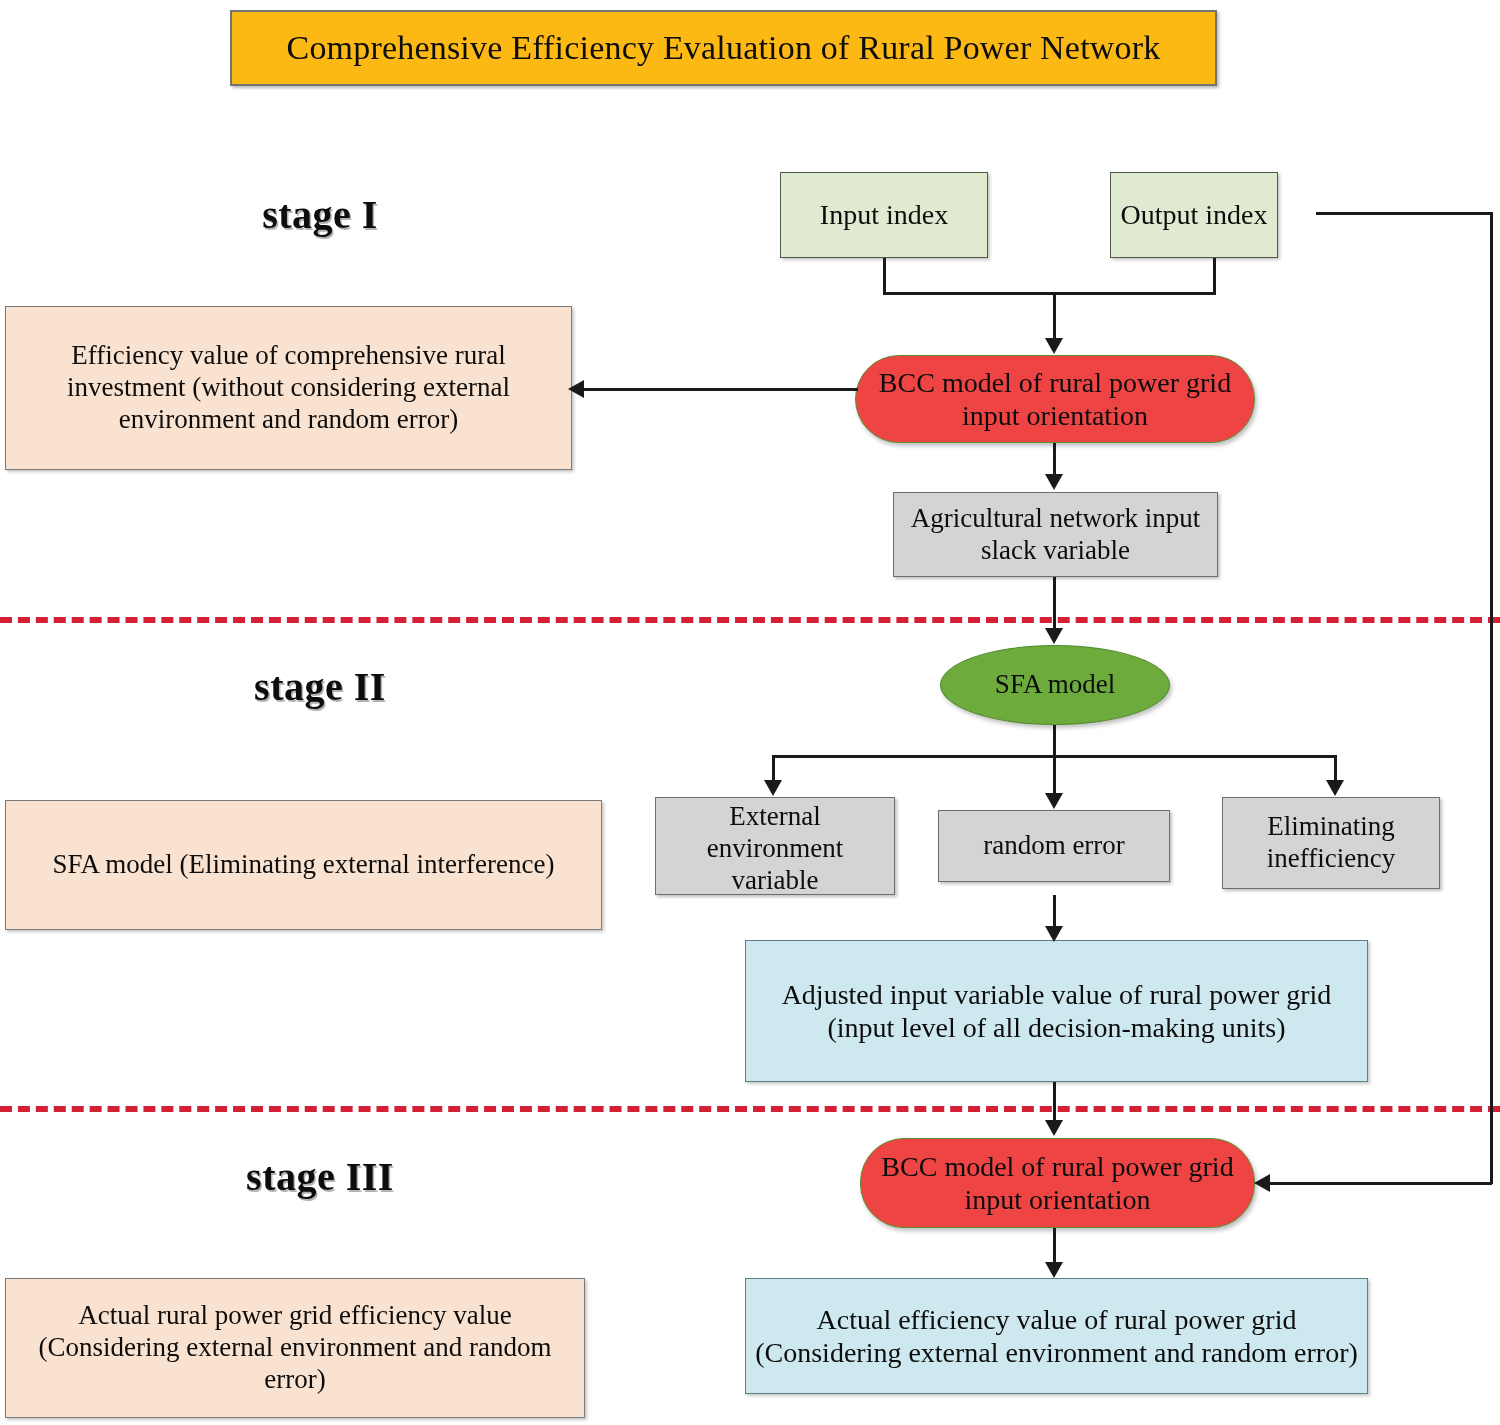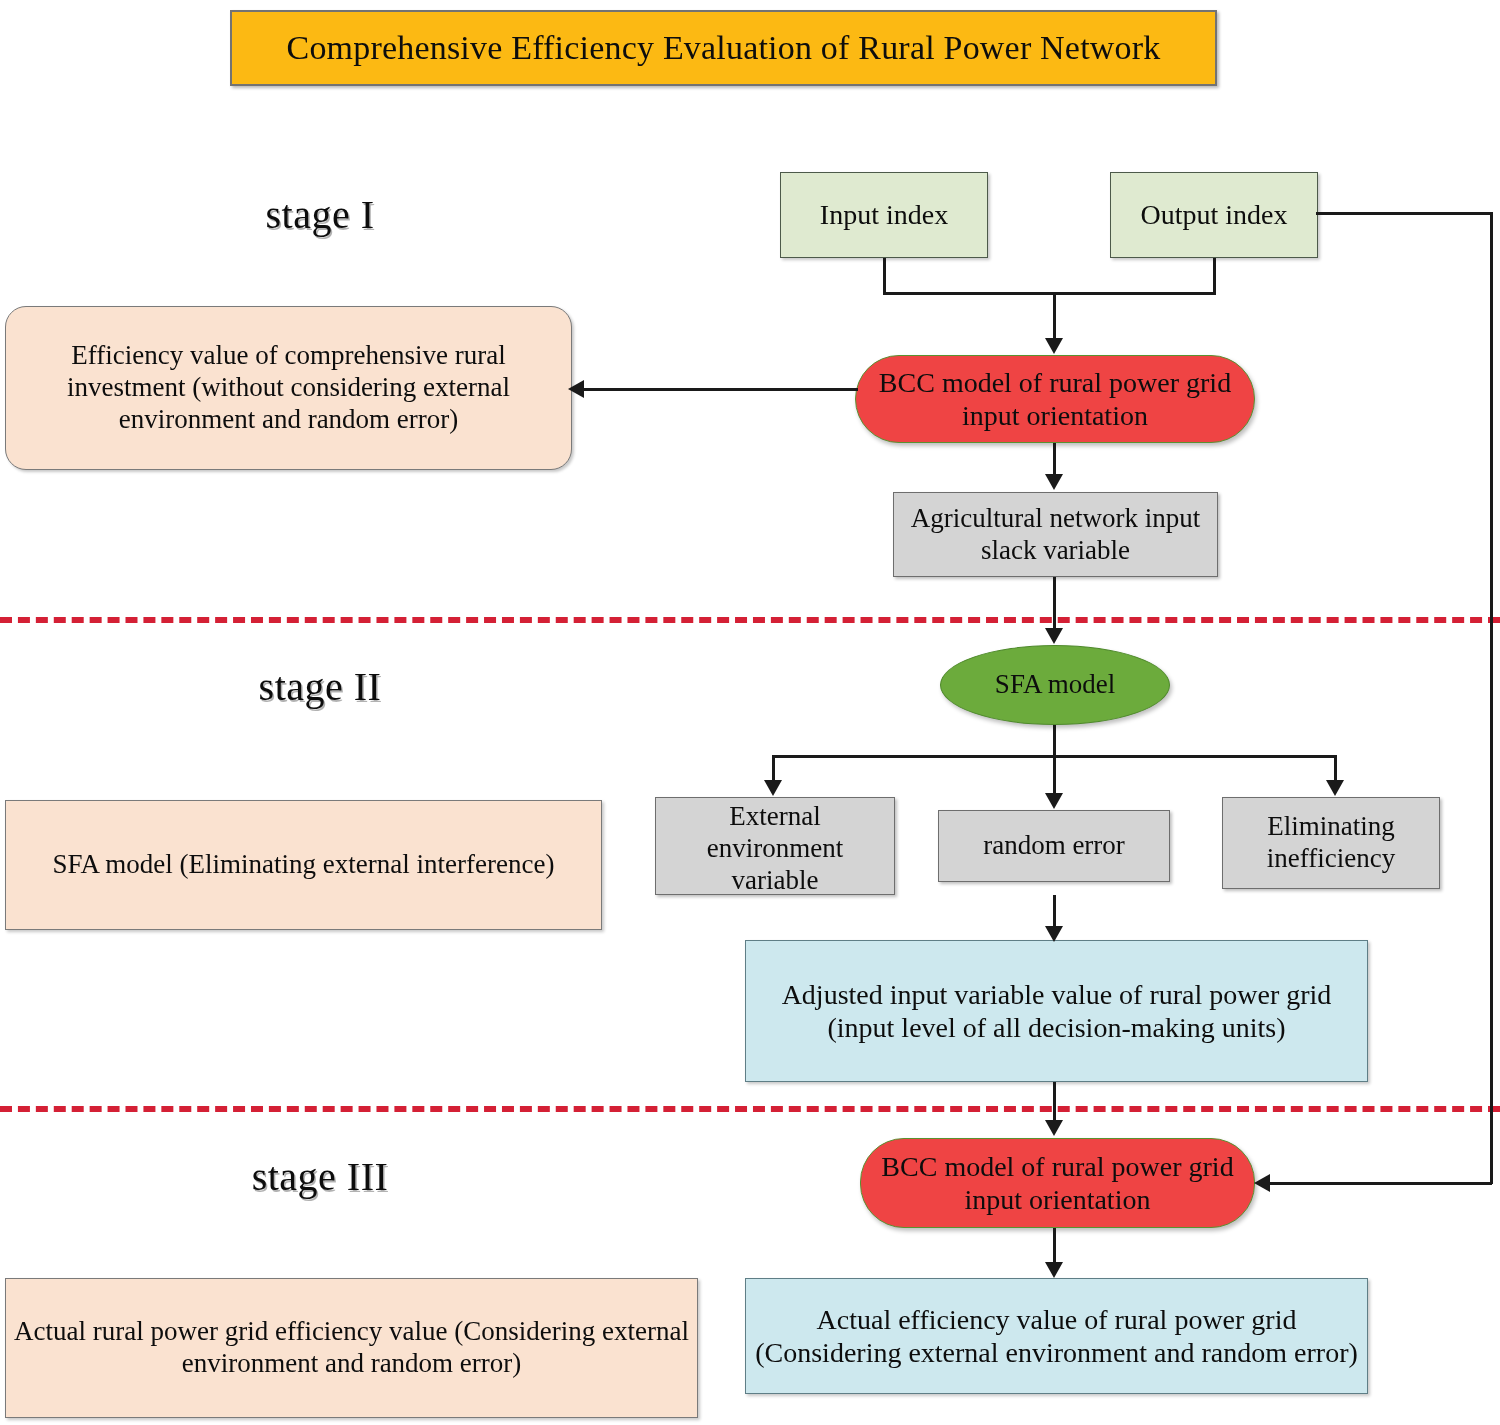--- a/index.html
+++ b/index.html
@@ -40,21 +40,21 @@
     background: #fcb913;
     border: 2px solid #737373;
     font-size: 34px;
     font-weight: 400;
     letter-spacing: 0.2px;
     box-shadow: 2px 2px 3px rgba(0,0,0,0.28);
   }
 
   
   .stage-label {
-    font-weight: normal;
+    font-weight: bold;
     font-size: 40px;
     letter-spacing: 0.5px;
     text-shadow: 1.5px 1.5px 0 rgba(0,0,0,0.30);
   }
 
   
   .box-green-light {
     background: #dfead0;
     border: 1.5px solid #4d5a4a;
     font-size: 28px;
@@ -144,29 +144,29 @@
   </div>
 
   <div class="node stage-label" style="left:150px; top:1150px; width:340px; height:54px;">
     <span>stage III</span>
   </div>
 
   <div class="node box-green-light" style="left:780px; top:172px; width:208px; height:86px;">
     <span>Input index</span>
   </div>
 
-  <div class="node box-green-light" style="left:1110px; top:172px; width:208px; height:86px;">
+  <div class="node box-green-light" style="left:1110px; top:172px; width:168px; height:86px;">
     <span>Output index</span>
   </div>
 
   <div class="node pill-green" style="left:855px; top:355px; width:400px; height:88px;">
     <span>BCC model of rural power grid input orientation</span>
   </div>
 
-  <div class="node box-peach" style="left:5px; top:306px; width:567px; height:164px;border-radius:21px;">
+  <div class="node box-peach" style="left:5px; top:306px; width:567px; height:164px;">
     <span>Efficiency value of comprehensive rural investment (without considering external environment and random error)</span>
   </div>
 
   <div class="node box-gray" style="left:893px; top:492px; width:325px; height:85px;">
     <span>Agricultural network input slack variable</span>
   </div>
 
   <div class="dashed-divider" style="top:617px;"></div>
 
   <div class="node ellipse-green" style="left:940px; top:645px; width:230px; height:80px;">
@@ -192,21 +192,21 @@
   <div class="node box-blue" style="left:745px; top:940px; width:623px; height:142px;">
     <span>Adjusted input variable value of rural power grid (input level of all decision-making units)</span>
   </div>
 
   <div class="dashed-divider" style="top:1106px;"></div>
 
   <div class="node pill-green" style="left:860px; top:1138px; width:395px; height:90px;">
     <span>BCC model of rural power grid input orientation</span>
   </div>
 
-  <div class="node box-peach" style="left:5px; top:1278px; width:693px; height:140px;">
+  <div class="node box-peach" style="left:5px; top:1278px; width:580px; height:140px;">
     <span>Actual rural power grid efficiency value (Considering external environment and random error)</span>
   </div>
 
   <div class="node box-blue" style="left:745px; top:1278px; width:623px; height:116px;">
     <span>Actual efficiency value of rural power grid (Considering external environment and random error)</span>
   </div>
 
   <div class="vline" style="left:883px; top:258px; height:36px;"></div>
 
   <div class="vline" style="left:1213px; top:258px; height:36px;"></div>

